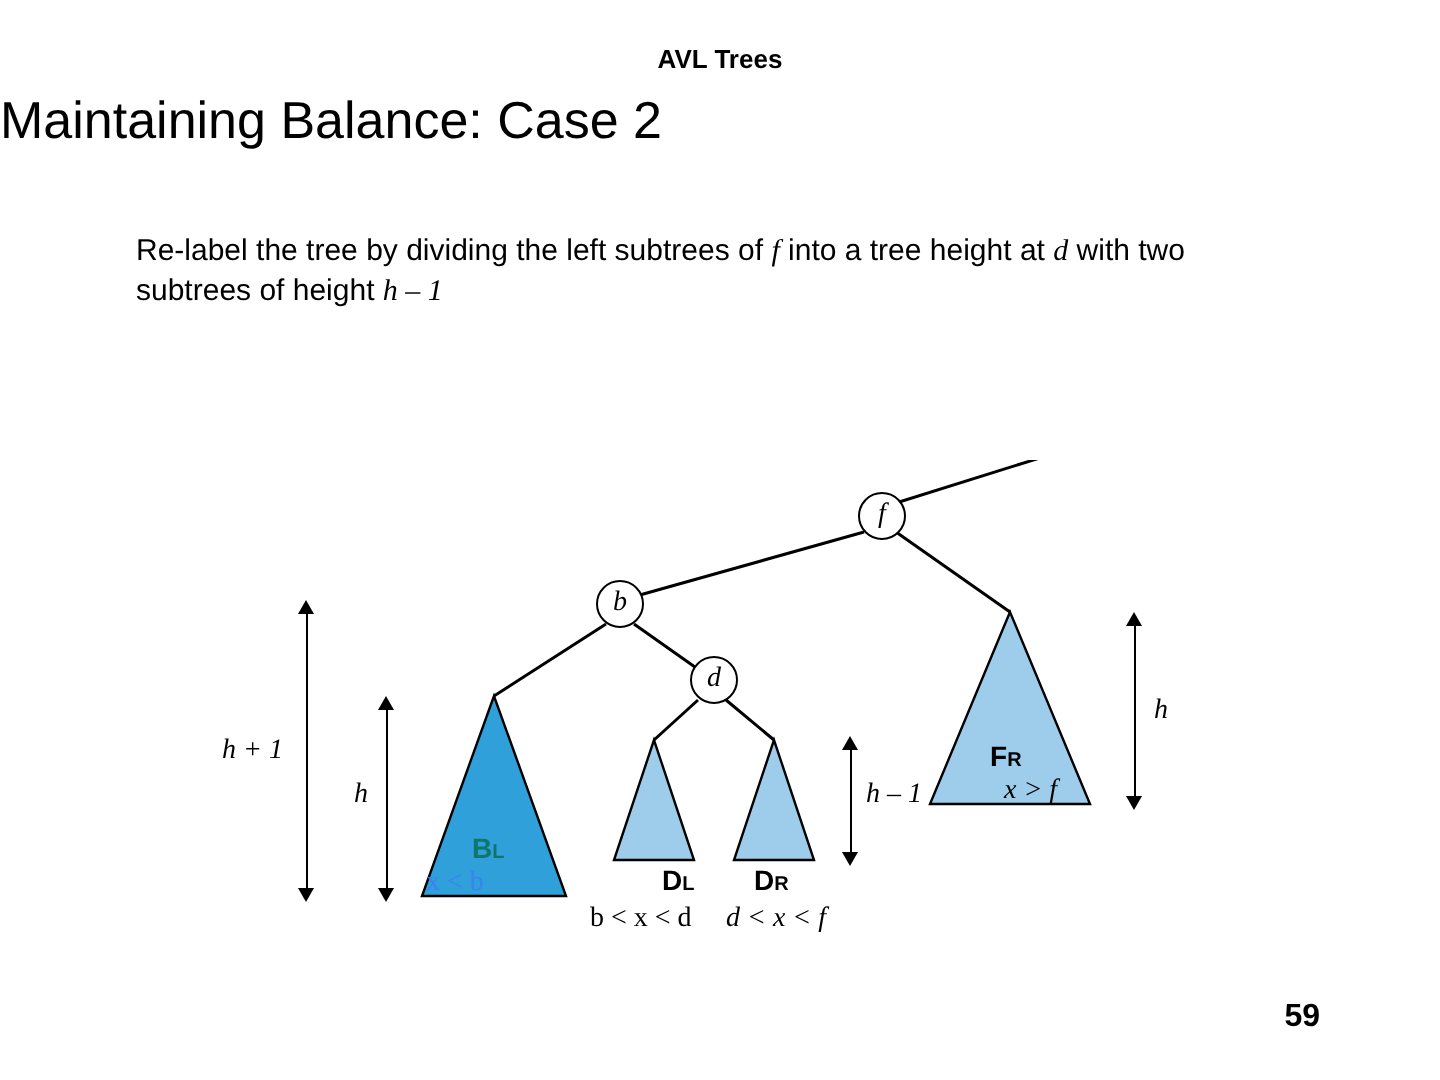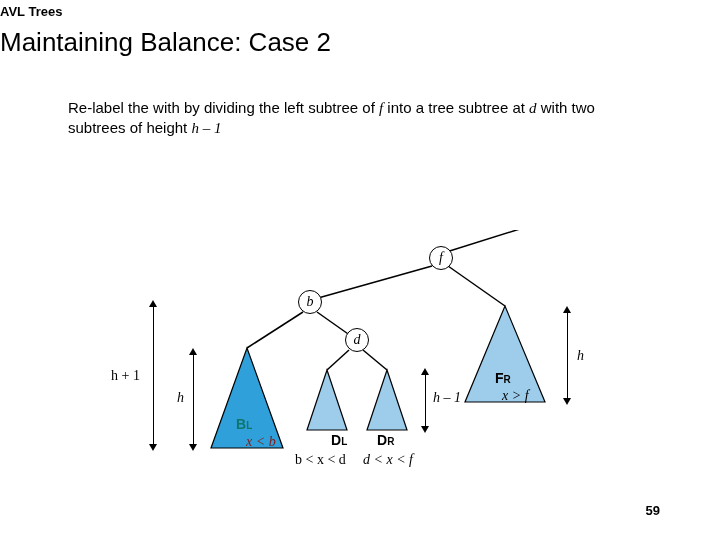--- a/index.html
+++ b/index.html
@@ -5,41 +5,41 @@
   body {
     margin: 0;
     width: 720px;
     height: 540px;
     background: #fff;
     font-family: Arial, Helvetica, sans-serif;
     position: relative;
     overflow: hidden;
   }
   .header-small {
-    text-align: left;
+    text-align: center;
     font-size: 13px;
     font-weight: bold;
-    margin-top: 4px;
+    margin-top: 22px;
   }
   .title {
     text-align: left;
     font-size: 26px;
     margin-top: 8px;
   }
   .bodytext {
     font-size: 15px;
     margin: 40px 68px 0 68px;
     line-height: 1.35;
   }
   .italic { font-style: italic; font-family: "Times New Roman", serif; }
   .pagenum {
     position: absolute;
     right: 60px;
     bottom: 22px;
-    font-size: 13px;
+    font-size: 16px;
     font-weight: bold;
   }
   .diagram {
     position: absolute;
     left: 135px;
     top: 230px;
     width: 460px;
     height: 260px;
   }
   .node {
@@ -74,21 +74,21 @@
   .arrowTipUp { border-bottom: 7px solid #000; }
   .arrowTipDown { border-top: 7px solid #000; }
 </style>
 </head>
 <body>
 
 <div class="header-small">AVL Trees</div>
 <div class="title">Maintaining Balance: Case 2</div>
 
 <div class="bodytext">
-  <span>Re-label the with by dividing the left subtree of </span><span class="italic">f</span><span> into a tree subtree at </span><span class="italic">d</span><span> with two subtrees of height </span><span class="italic">h – 1</span>
+  <span>Re-label the tree by dividing the left subtrees of </span><span class="italic">f</span><span> into a tree height at </span><span class="italic">d</span><span> with two subtrees of height </span><span class="italic">h – 1</span>
 </div>
 
 <div class="diagram">
   <svg width="460" height="260" style="position:absolute;left:0;top:0">
 
     <line x1="420" y1="-12" x2="305" y2="24" stroke="#000" stroke-width="1.5"></line>
 
     <line x1="297" y1="36" x2="176" y2="70" stroke="#000" stroke-width="1.5"></line>
 
     <line x1="313" y1="36" x2="370" y2="76" stroke="#000" stroke-width="1.5"></line>
@@ -116,40 +116,40 @@
   <div class="node" style="left:163px;top:60px">
       <span>b</span>
     </div>
   <div class="node" style="left:210px;top:98px">
       <span>d</span>
     </div>
 
   <div class="lbl bold" style="left:101px;top:186px;color:#0f766e">
     <span>B</span><span class="sub">L</span>
   </div>
-  <div class="lbl" style="left:111px;top:204px;color:#7f1d1d;font-style:italic">x &lt; b</div>
+  <div class="lbl" style="left:78px;top:204px;color:#3b82f6;">x &lt; b</div>
 
   <div class="lbl bold" style="left:196px;top:202px">
     <span>D</span><span class="sub">L</span>
   </div>
   <div class="lbl bold" style="left:242px;top:202px">
     <span>D</span><span class="sub">R</span>
   </div>
   <div class="lbl" style="left:160px;top:222px;">b &lt; x &lt; d</div>
   <div class="lbl" style="left:228px;top:222px;font-style:italic">d &lt; x &lt; f</div>
 
   <div class="lbl bold" style="left:360px;top:140px">
     <span>F</span><span class="sub">R</span>
   </div>
   <div class="lbl" style="left:367px;top:158px;font-style:italic">x &gt; f</div>
 
   <div class="arrowV" style="left:18px;top:76px;height:140px"></div>
   <div class="arrowTipUp" style="left:14px;top:70px"></div>
   <div class="arrowTipDown" style="left:14px;top:214px"></div>
-  <div class="lbl" style="left:-24px;top:138px;">h + 1</div>
+  <div class="lbl" style="left:-24px;top:138px;font-style:italic">h + 1</div>
 
   <div class="arrowV" style="left:58px;top:124px;height:92px"></div>
   <div class="arrowTipUp" style="left:54px;top:118px"></div>
   <div class="arrowTipDown" style="left:54px;top:214px"></div>
   <div class="lbl" style="left:42px;top:160px;font-style:italic">h</div>
 
   <div class="arrowV" style="left:290px;top:144px;height:54px"></div>
   <div class="arrowTipUp" style="left:286px;top:138px"></div>
   <div class="arrowTipDown" style="left:286px;top:196px"></div>
   <div class="lbl" style="left:298px;top:160px;font-style:italic">h – 1</div>

